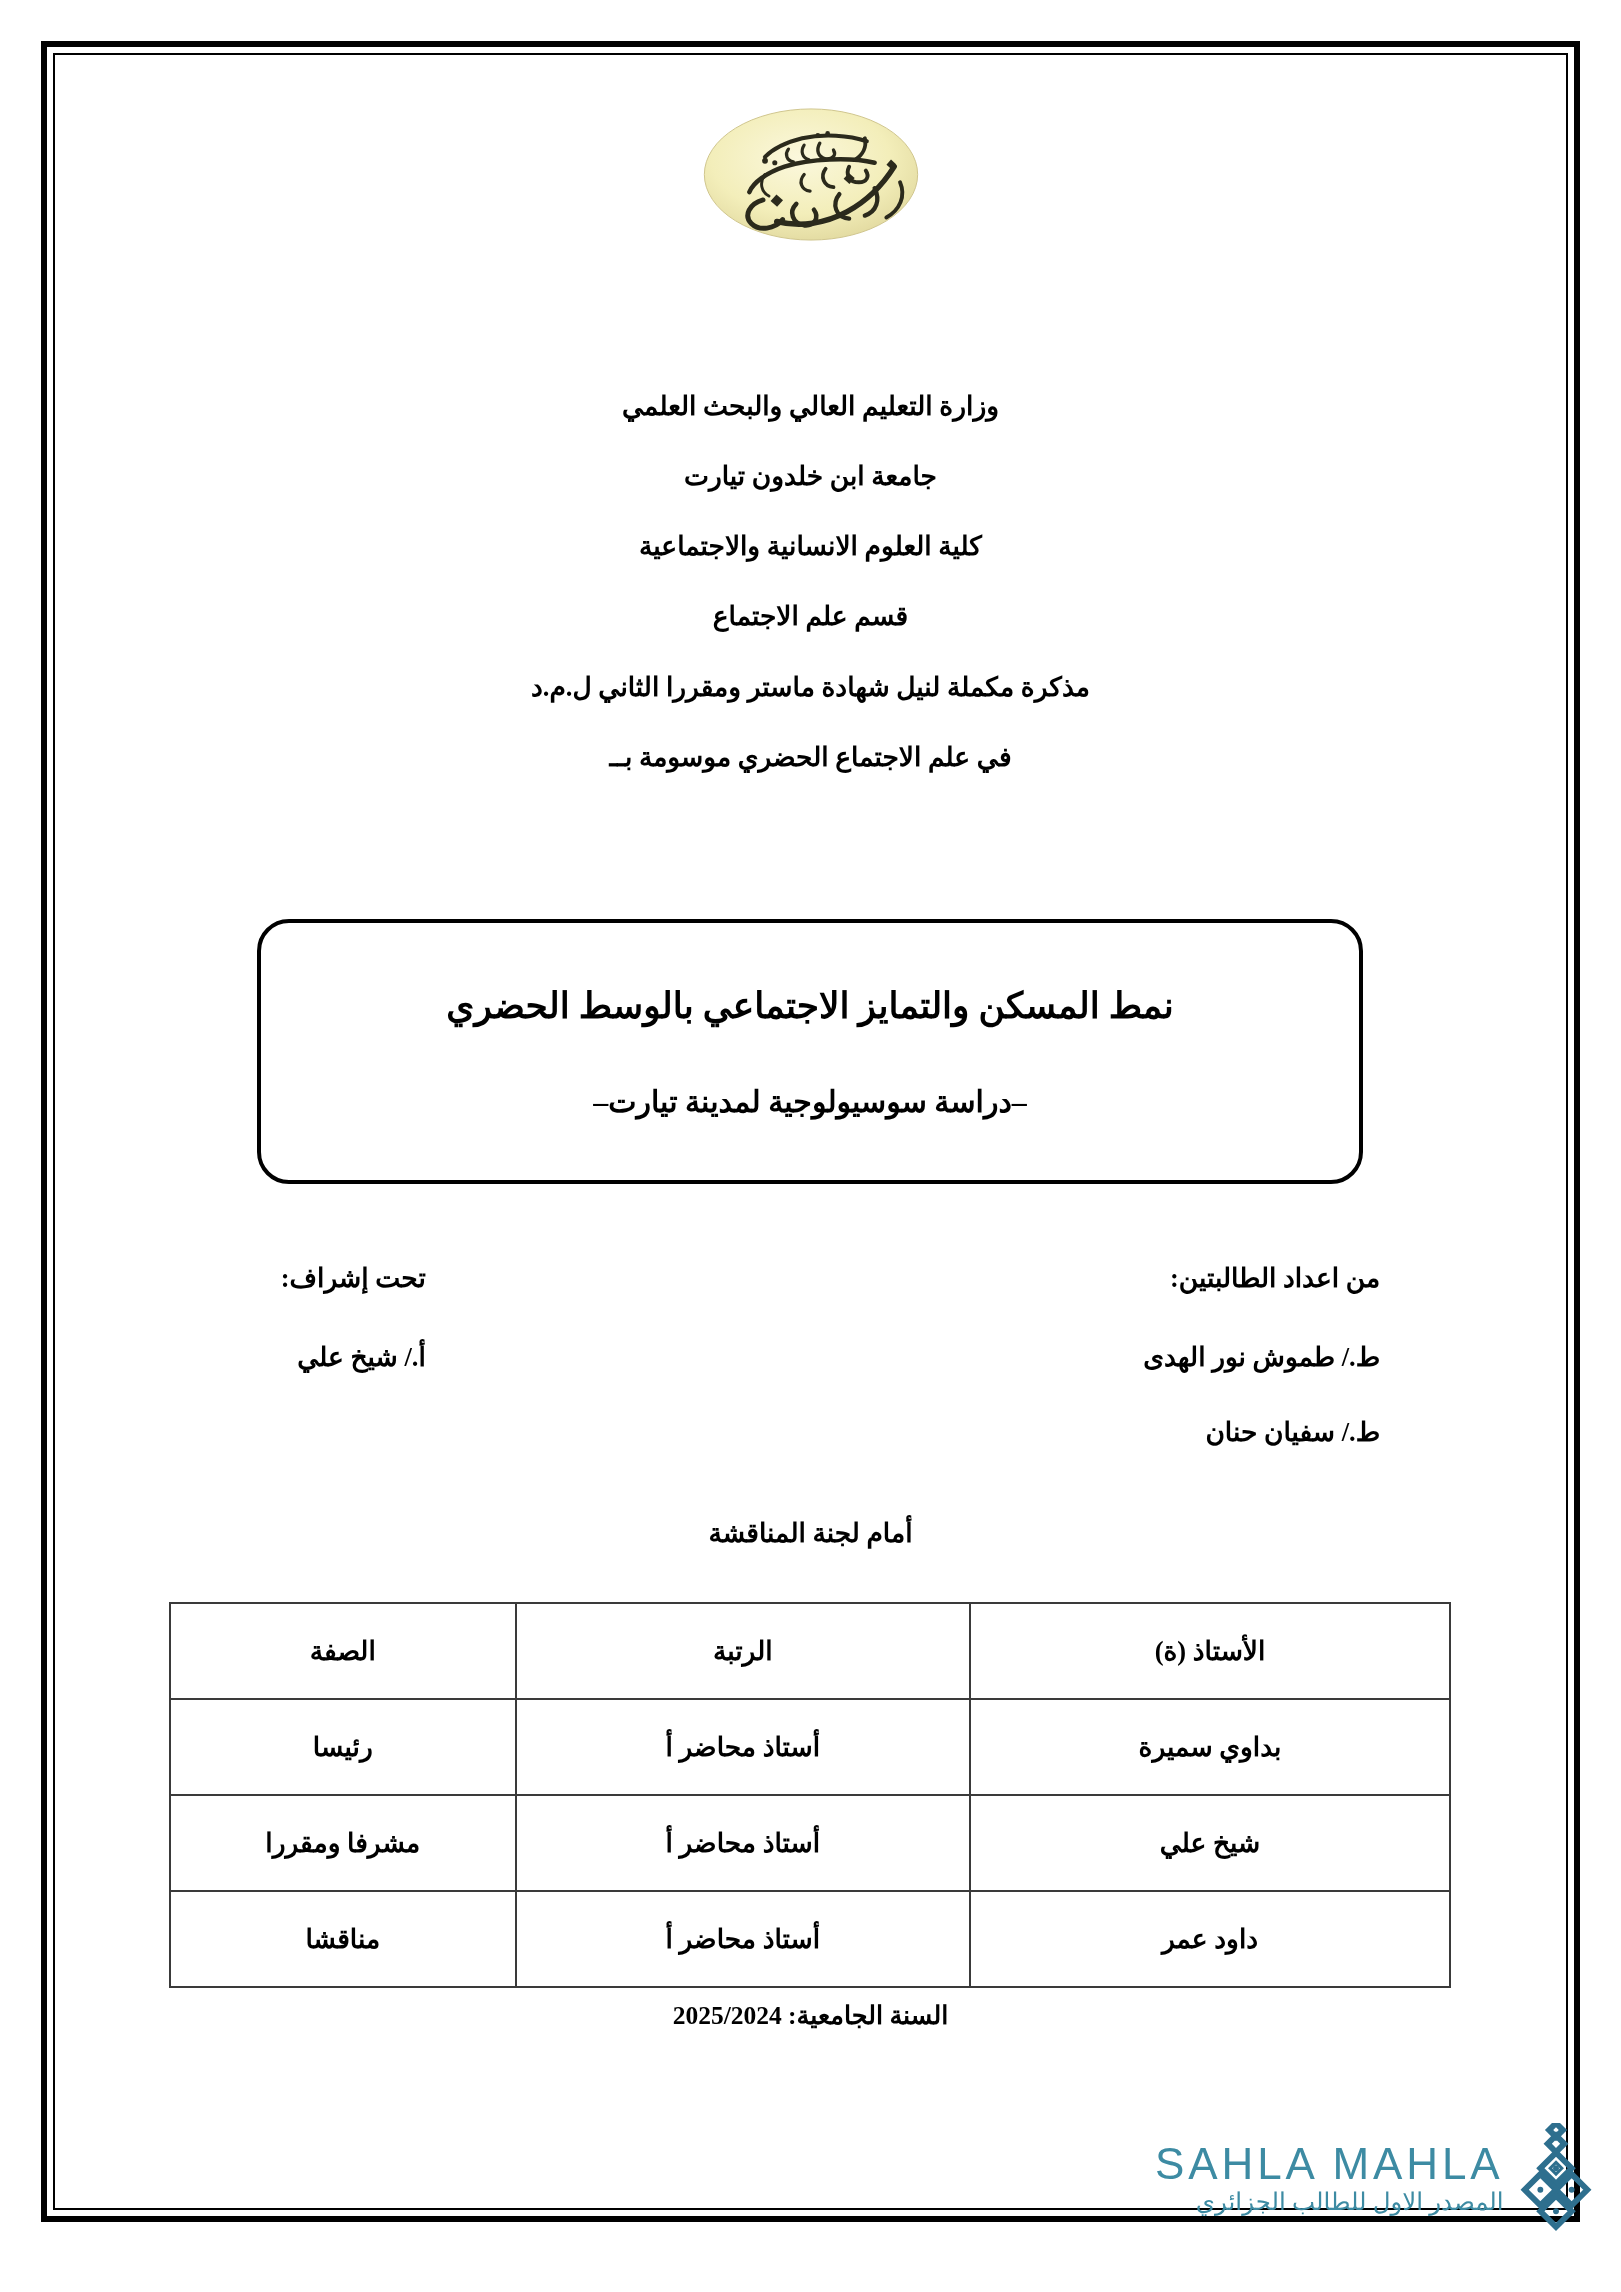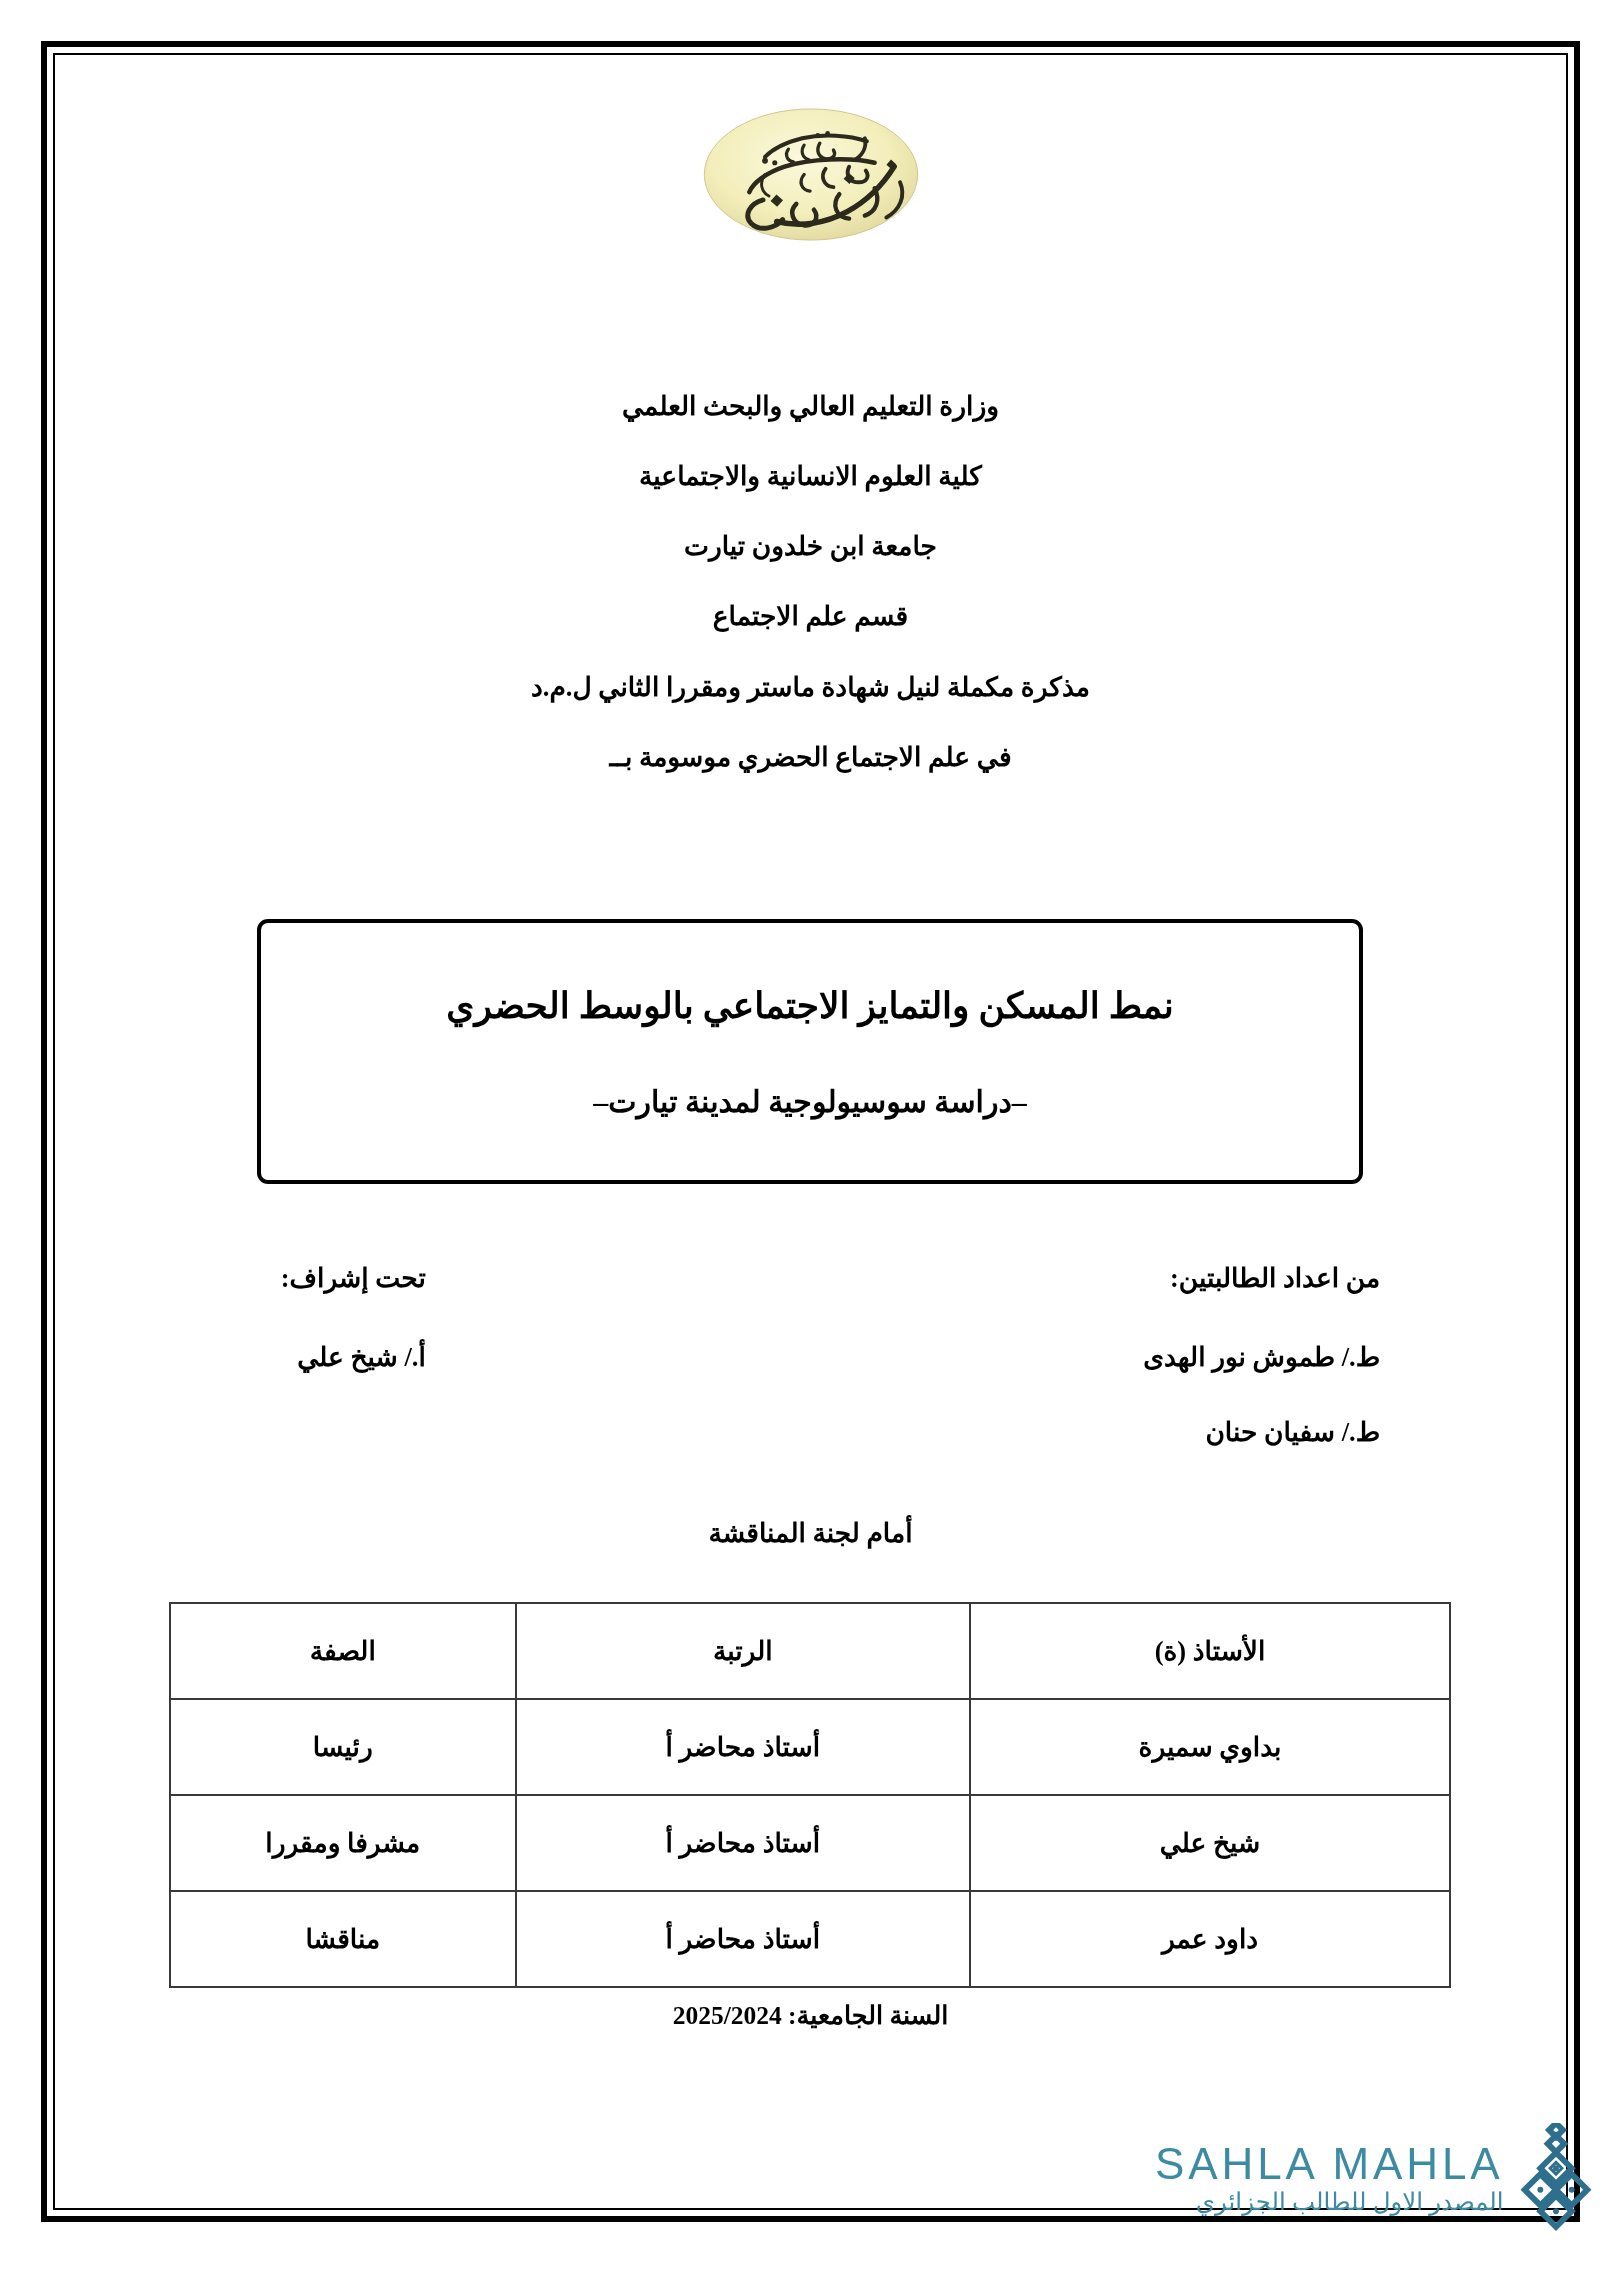--- a/index.html
+++ b/index.html
@@ -79,21 +79,21 @@
   }
 
   
   .title-box {
     position: absolute;
     left: 257px;
     top: 919px;
     width: 1106px;
     height: 265px;
     border: 4.9px solid #000;
-    border-radius: 11px;
+    border-radius: 32px;
     box-sizing: border-box;
     display: flex;
     flex-direction: column;
     justify-content: center;
     align-items: center;
   }
   .title-main {
     font-family: "Liberation Serif", "DejaVu Serif", serif;
     font-weight: bold;
     font-size: 36px;
@@ -287,22 +287,22 @@
           <rect x="190" y="56" width="7" height="7" transform="rotate(42 193 59)"></rect>
           <circle cx="118" cy="30" r="2.4"></circle>
           <circle cx="128" cy="28" r="2.4"></circle>
         </g>
       </svg>
     </div>
   </div>
 
   <div class="heading-block">
     <p class="heading-line">وزارة التعليم العالي والبحث العلمي</p>
+    <p class="heading-line">جامعة ابن خلدون تيارت</p>
     <p class="heading-line">كلية العلوم الانسانية والاجتماعية</p>
-    <p class="heading-line">جامعة ابن خلدون تيارت</p>
     <p class="heading-line">قسم علم الاجتماع</p>
     <p class="heading-line">مذكرة مكملة لنيل شهادة ماستر ومقررا الثاني ل.م.د</p>
     <p class="heading-line">في علم الاجتماع الحضري موسومة بــ</p>
   </div>
 
   <div class="title-box">
     <div class="title-main">نمط المسكن والتمايز الاجتماعي بالوسط الحضري</div>
     <div class="title-sub">–دراسة سوسيولوجية لمدينة تيارت–</div>
   </div>
 

